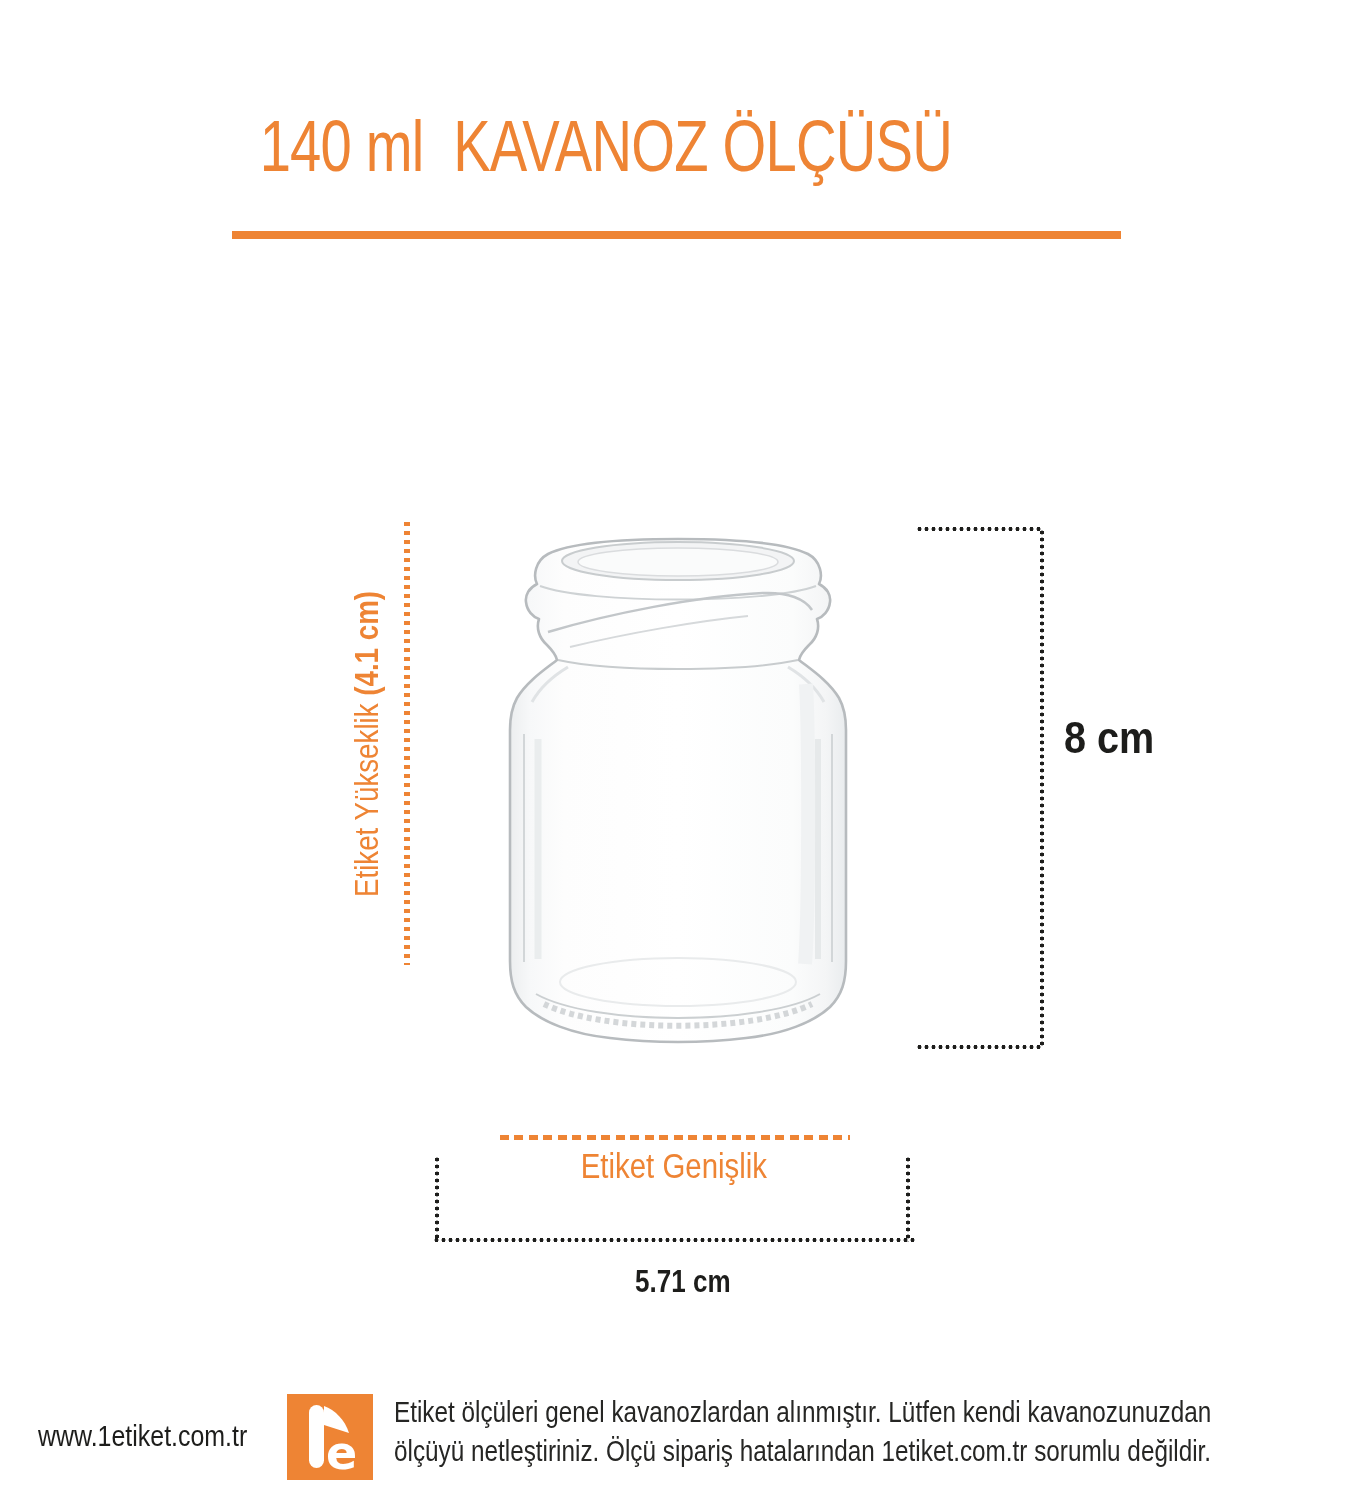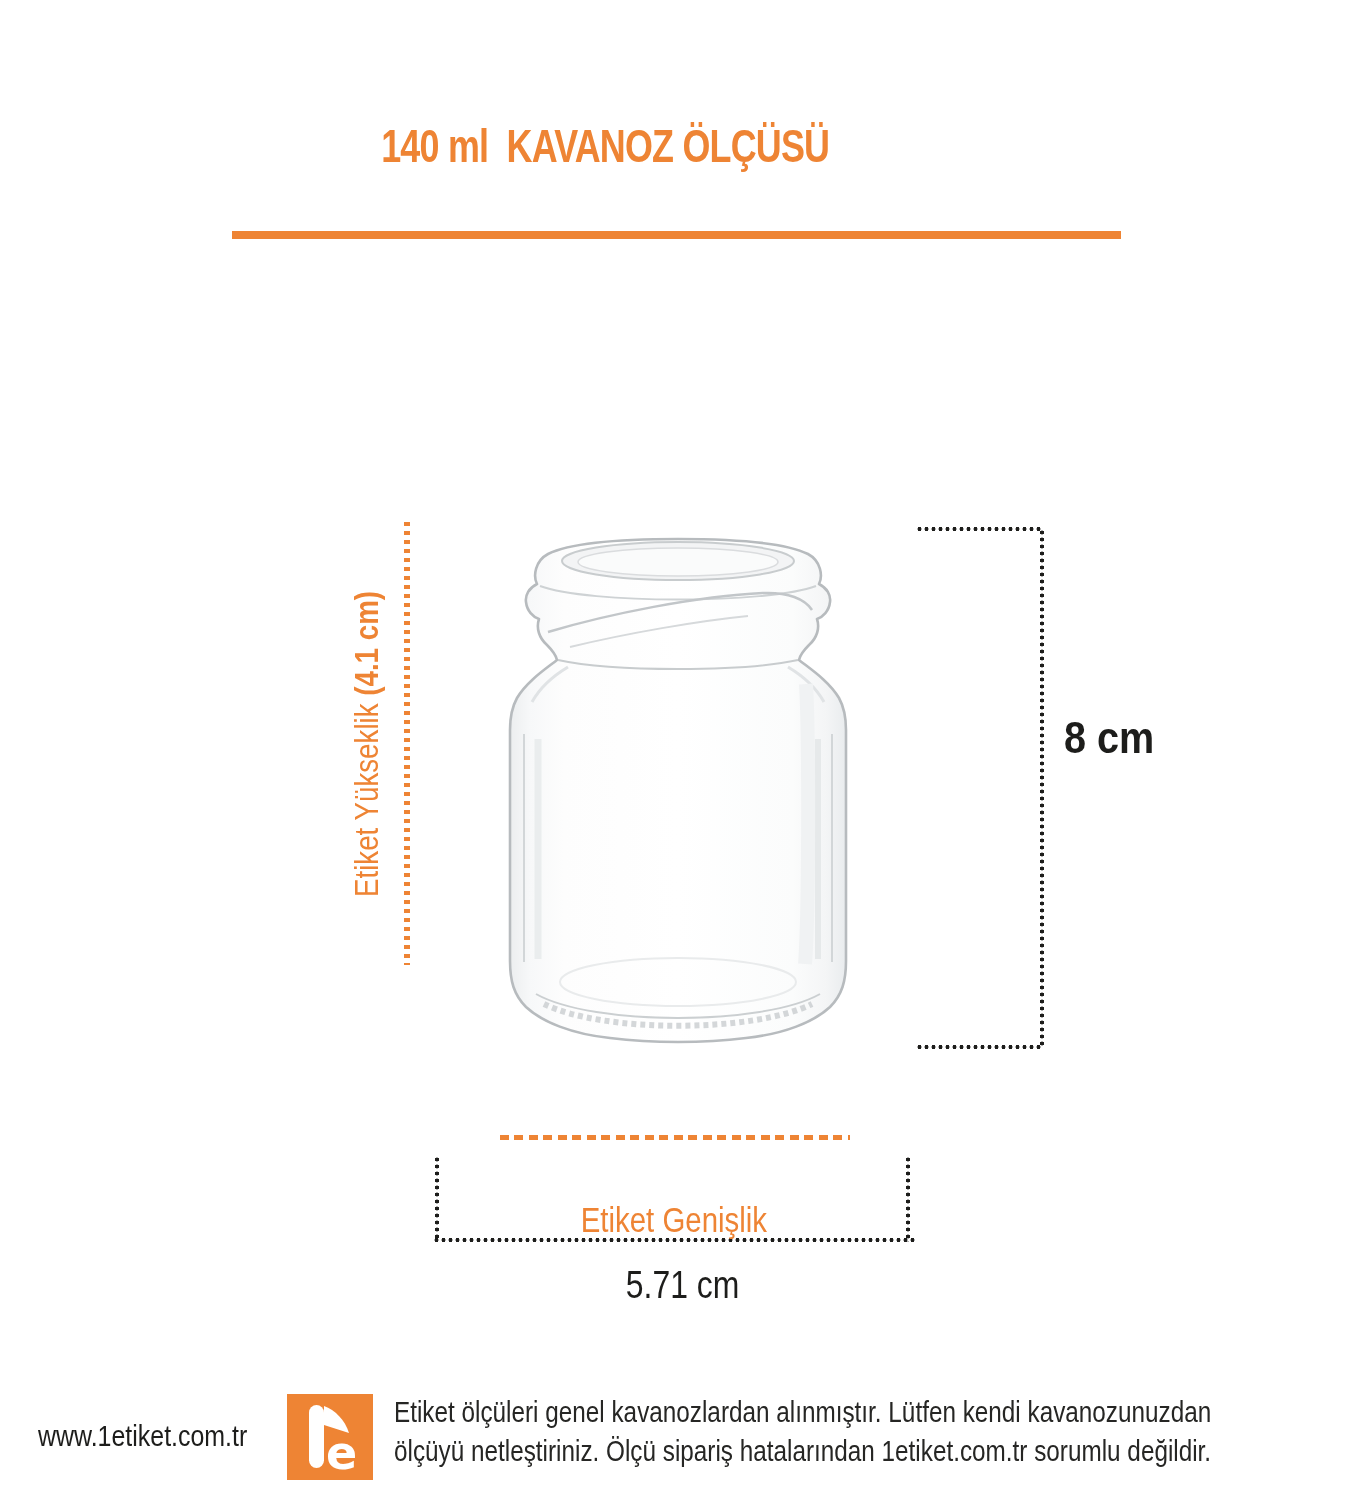--- a/index.html
+++ b/index.html
@@ -10,21 +10,21 @@
     font-family:"Liberation Sans", sans-serif;
     color:#1d1d1b;
     overflow:hidden;
   }
   .abs{position:absolute;}
 
   
   .title{
     top:114px;left:0;width:1211px;
     text-align:center;
-    font-size:46px;line-height:64px;font-weight:bold;
+    font-size:72px;line-height:64px;font-weight:normal;
     color:#EE8434;
   }
   .title .squeeze{display:inline-block;transform:scaleX(0.78);white-space:pre;letter-spacing:-1px;}
   .divider{left:232px;top:231px;width:889px;height:8px;background:#EE8434;}
 
   
   .dot-v-orange{width:6px;background-image:repeating-linear-gradient(to bottom,#EE8434 0 4.5px,transparent 4.5px 9px);}
   .dash-h-orange{height:5px;background-image:repeating-linear-gradient(to right,#EE8434 0 9px,transparent 9px 14.5px);}
   .dot-v-black{width:4px;background-image:radial-gradient(circle at 2px 3.5px,#1d1d1b 1.8px,transparent 2.2px);background-size:4px 7px;background-repeat:repeat-y;}
   .dot-h-black{height:4px;background-image:radial-gradient(circle at 3.5px 2px,#1d1d1b 1.8px,transparent 2.2px);background-size:7px 4px;background-repeat:repeat-x;}
@@ -42,33 +42,33 @@
   
   .jar-height-label{
     left:1064px;top:712px;
     font-size:45px;font-weight:bold;color:#1d1d1b;
     transform-origin:left top;transform:scaleX(0.88);
     white-space:pre;
   }
 
   
   .label-width-name{
-    left:437px;top:1200px;width:474px;text-align:center;
+    left:437px;top:1146px;width:474px;text-align:center;
     color:#EE8434;font-size:35px;
   }
   .label-width-values{
     left:397px;top:1186px;width:554px;text-align:center;
     color:#EE8434;font-size:41px;font-weight:bold;
   }
   .label-width-name .squeeze,.label-width-values .squeeze,.jar-width-label .squeeze{
     display:inline-block;transform:scaleX(0.84);white-space:pre;
   }
   .jar-width-label{
     left:433px;top:1264px;width:500px;text-align:center;
-    font-size:38px;font-weight:normal;color:#1d1d1b;
+    font-size:31px;font-weight:bold;color:#1d1d1b;
   }
 
   
   .footer-website{
     left:38px;top:1420px;
     font-size:29px;color:#1d1d1b;
     transform-origin:left top;transform:scaleX(0.86);
     white-space:pre;
   }
   .footer-logo{left:287px;top:1394px;width:86px;height:86px;}

